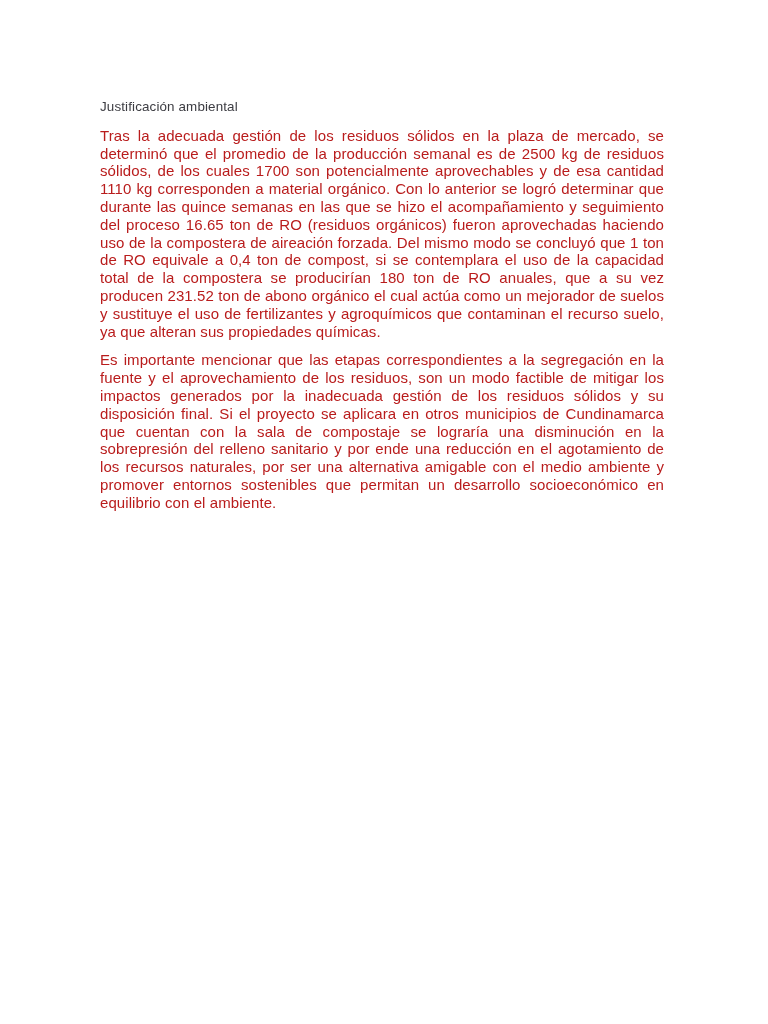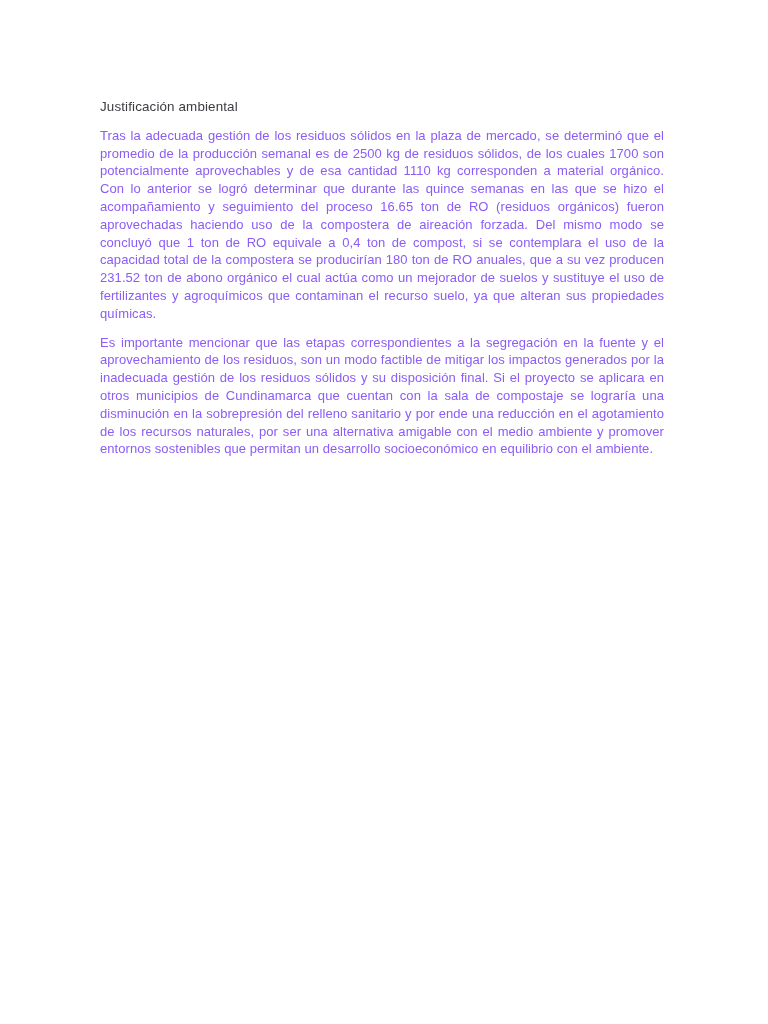--- a/index.html
+++ b/index.html
@@ -34,23 +34,23 @@
     font-size: 13.4px;
     line-height: 17.8px;
     color: #3c3c42;
     text-align: left;
     margin: 0 0 11px 0;
     font-weight: normal;
     letter-spacing: 0.01em;
   }
 
   .doc-paragraph {
-    font-size: 13px;
+    font-size: 15px;
     line-height: 17.8px;
-    color: #8b5cf6;
+    color: #b91c1c;
     text-align: justify;
     text-justify: inter-word;
     margin: 0 0 11px 0;
     letter-spacing: 0.005em;
     -webkit-hyphens: none;
     hyphens: none;
   }
 
   .doc-paragraph:last-child {
     margin-bottom: 0;

